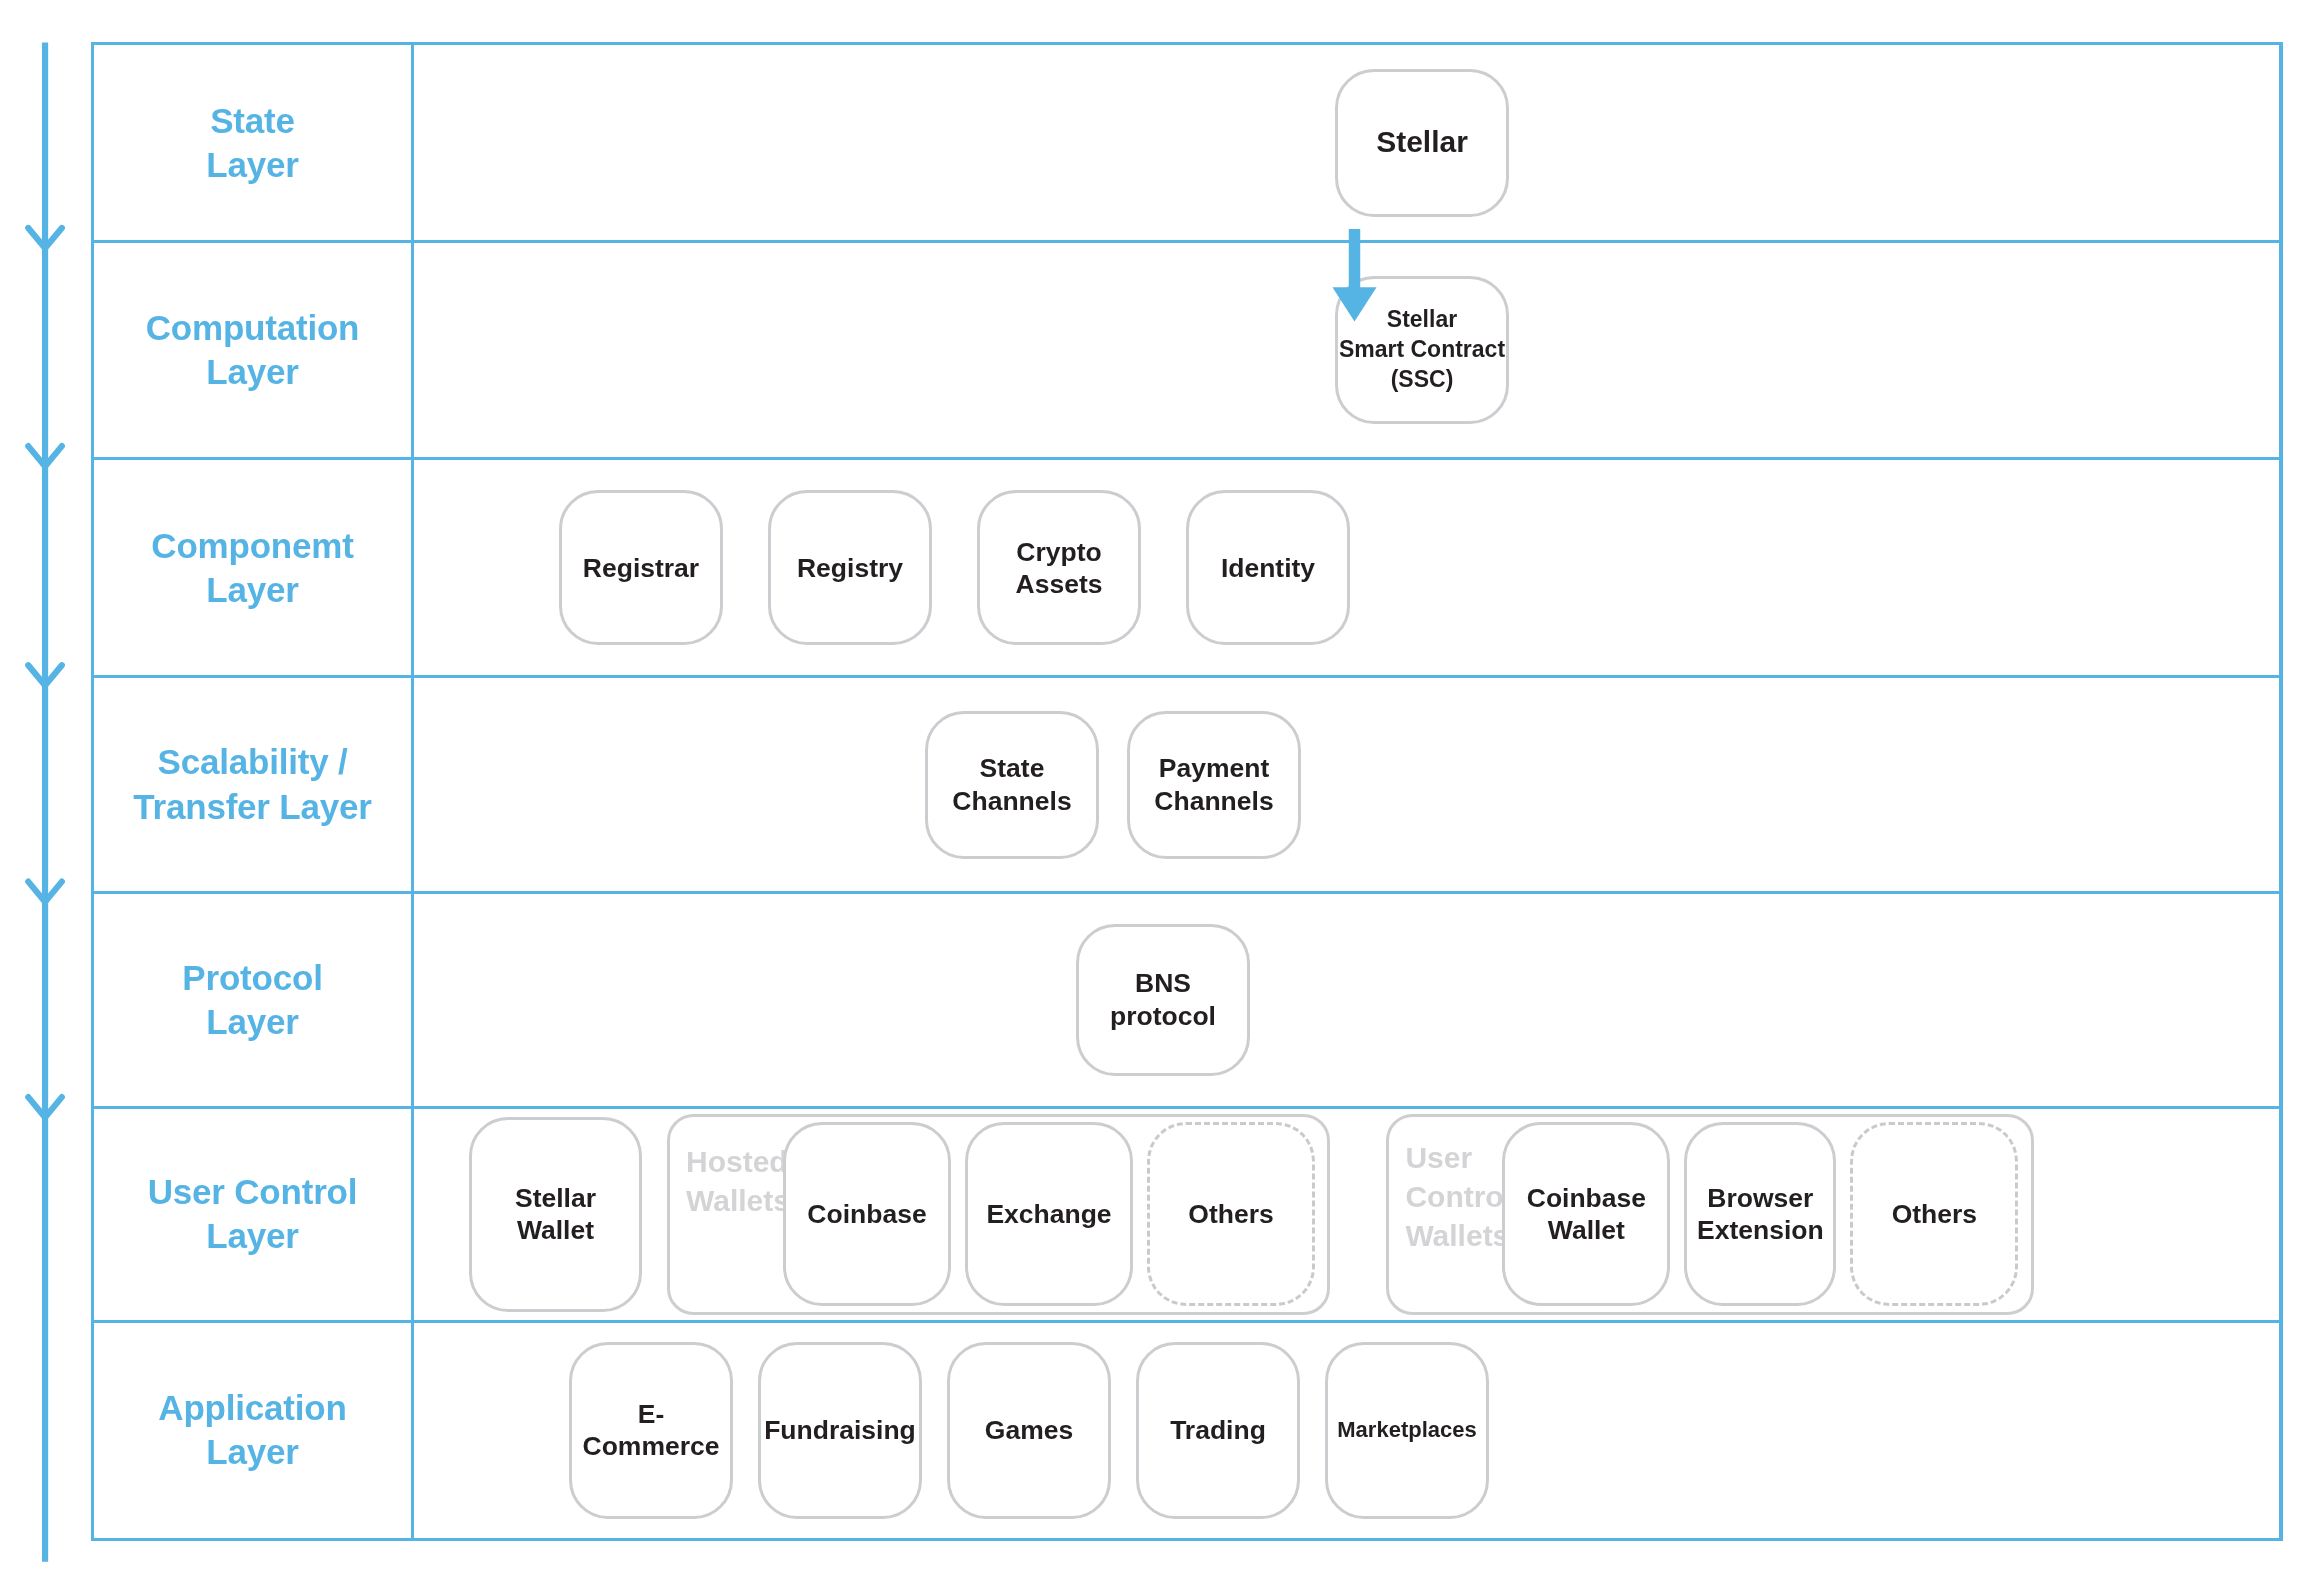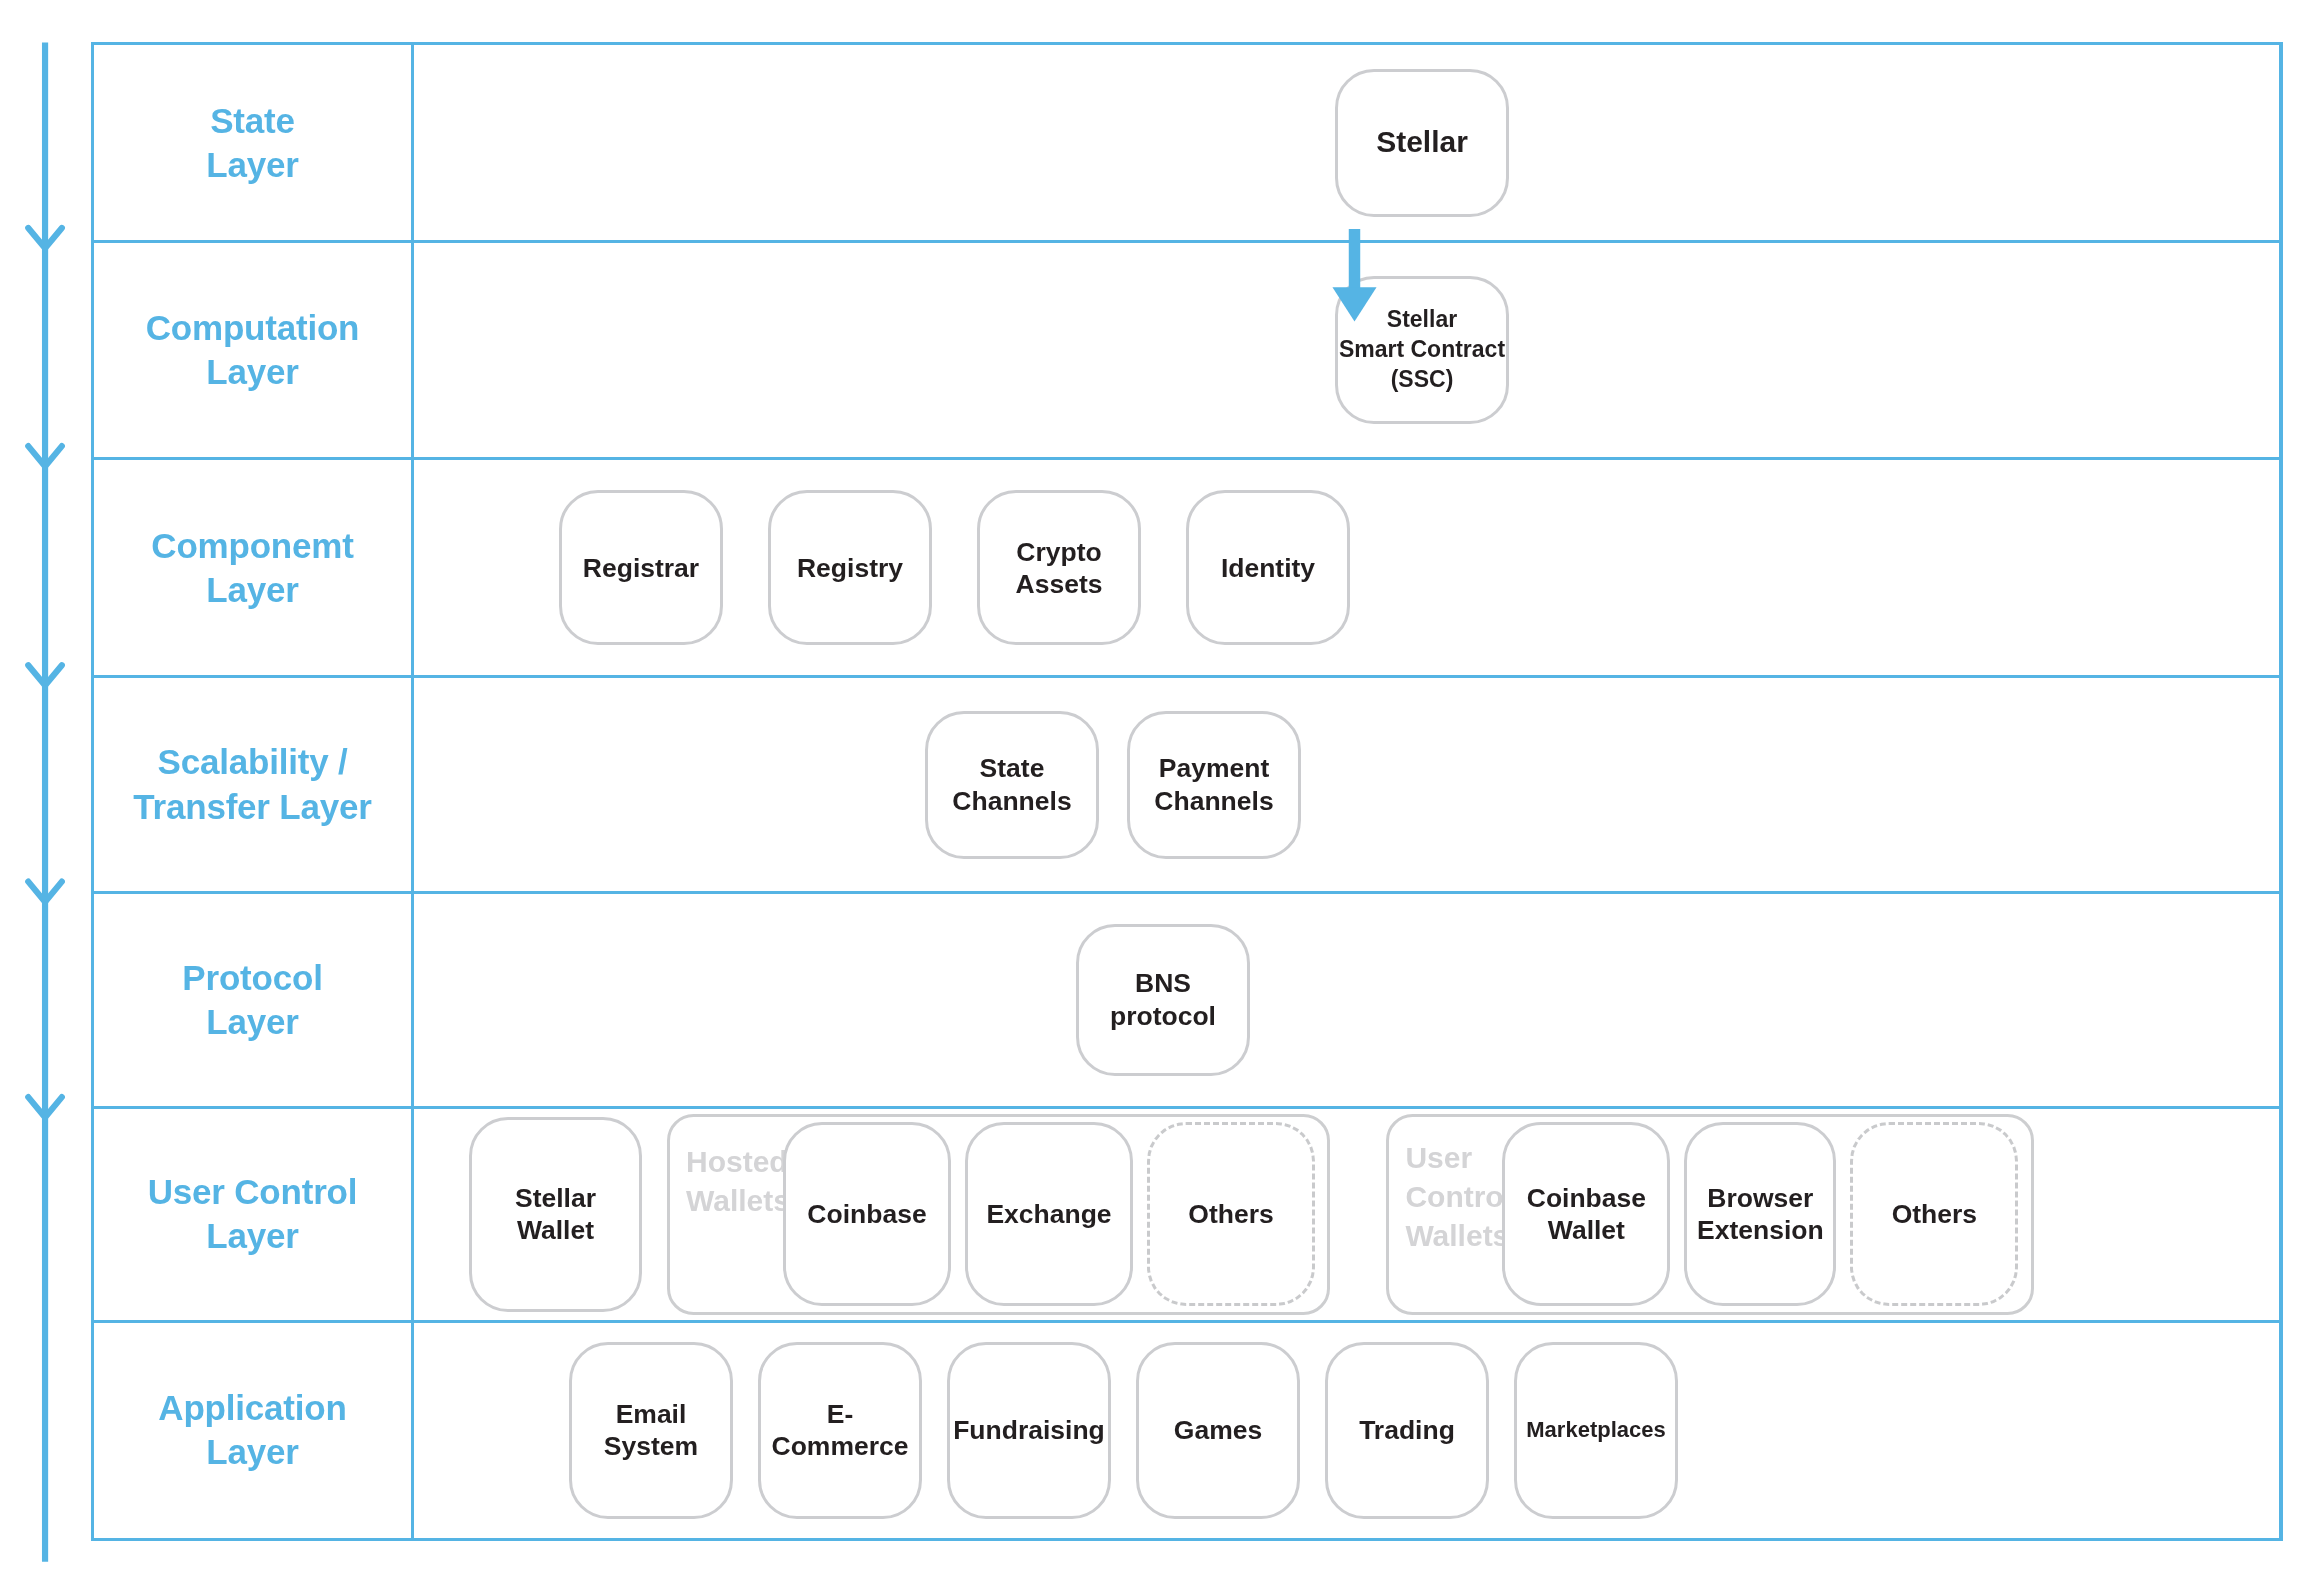--- a/index.html
+++ b/index.html
@@ -255,22 +255,20 @@
 
       </div>
     </div>
 
     <div class="layer-row r-application" style="height:216px;">
       <div class="layer-label-cell">
         <div class="layer-label">Application
 Layer</div>
       </div>
       <div class="layer-content">
-        <div class="node">Email
-System</div>
         <div class="node">E-
 Commerce</div>
         <div class="node">Fundraising</div>
         <div class="node">Games</div>
         <div class="node">Trading</div>
         <div class="node node-marketplaces">Marketplaces</div>
       </div>
     </div>
 
   </div>

